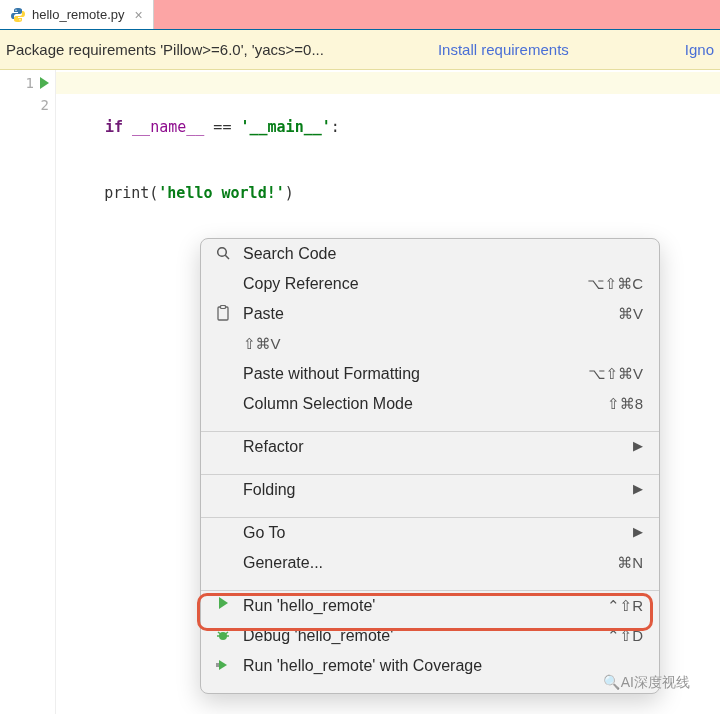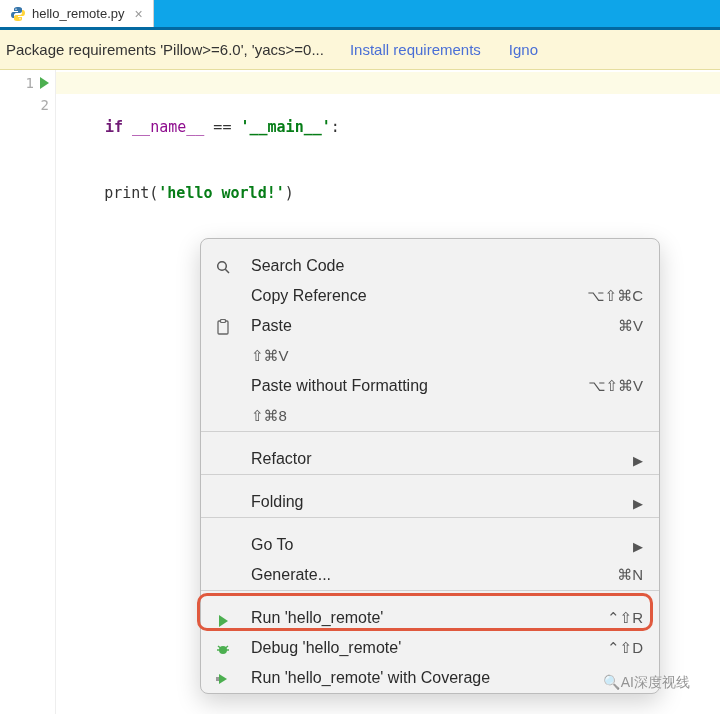--- a/index.html
+++ b/index.html
@@ -8,22 +8,22 @@
     font-size: 14px;
     background: #fff;
     width: 720px;
     height: 714px;
     overflow: hidden;
     position: relative;
     color: #333;
   }
   .tab-bar {
     height: 30px;
-    background: #0ea5e9;
-    border-bottom: 3px solid #0369a1;
+    background: #fca5a5;
+    border-bottom: 1px solid #0369a1;
     display: flex;
     align-items: stretch;
   }
   .tab {
     display: flex;
     align-items: center;
     gap: 6px;
     padding: 0 10px;
     background: #fff;
     border-right: 1px solid #d0d0d0;
@@ -42,20 +42,21 @@
   .notice-bar {
     background: #fdf7d9;
     border-bottom: 1px solid #e6de9f;
     height: 40px;
     display: flex;
     align-items: center;
     padding: 0 6px;
     font-size: 15px;
     color: #333;
     gap: 10px;
+    justify-content: space-between;
   }
   .notice-bar .msg {
     flex: 0 0 auto;
   }
   .notice-bar .link {
     color: #4a6fd6;
     margin-left: 16px;
   }
   .editor-area {
     display: flex;
@@ -114,24 +115,24 @@
     background: #f2f2f2;
     border: 1px solid #bcbcbc;
     border-radius: 8px;
     box-shadow: 0 8px 24px rgba(0,0,0,.18);
     padding: 6px 0;
     font-size: 16px;
     color: #2b2b2b;
   }
   .ctx-item {
     display: flex;
-    align-items: flex-end;
+    align-items: flex-start;
     height: 30px;
     padding: 0 16px 0 12px;
-    gap: 18px;
+    gap: 10px;
   }
   .ctx-item .icon {
     width: 20px;
     display: flex;
     align-items: center;
     justify-content: center;
     color: #666;
   }
   .ctx-item .label {
     flex: 1 1 auto;
@@ -235,20 +236,21 @@
     <span class="icon"></span>
     <span class="shortcut">⇧⌘V</span>
   </div>
   <div class="ctx-item">
     <span class="icon"></span>
     <span class="label">Paste without Formatting</span>
     <span class="shortcut">⌥⇧⌘V</span>
   </div>
   <div class="ctx-item">
     <span class="icon"></span>
+    <span class="label">Column Selection Mode</span>
     <span class="shortcut">⇧⌘8</span>
   </div>
 
   <div class="ctx-sep"></div>
 
   <div class="ctx-item">
     <span class="icon"></span>
     <span class="label">Refactor</span>
     <span class="chev">▶</span>
   </div>

